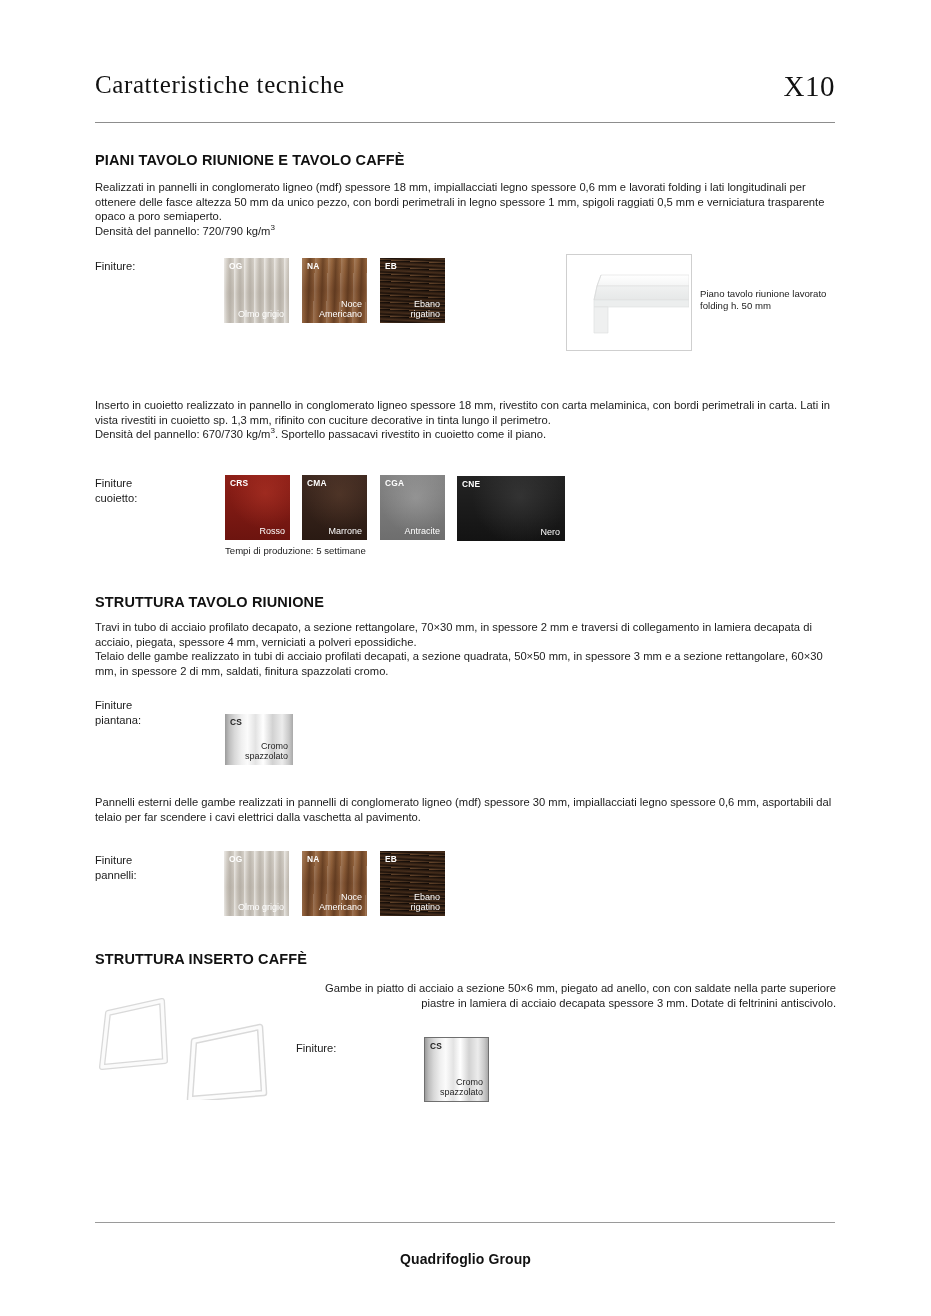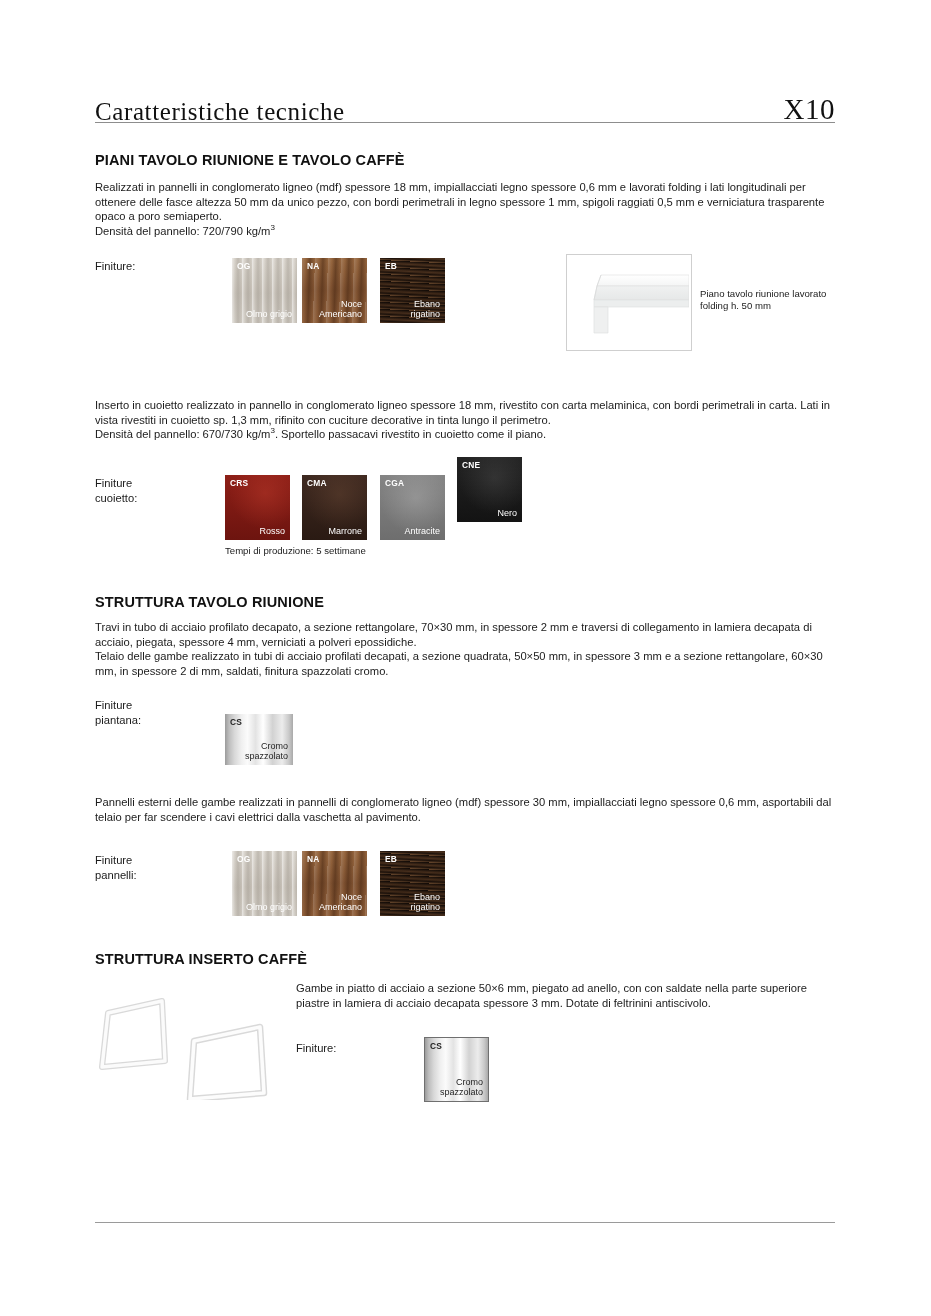--- a/index.html
+++ b/index.html
@@ -24,21 +24,21 @@
   }
 
   
   .header {
     position: absolute;
     left: 95px;
     top: 72px;
     width: 740px;
     height: 52px;
     display: flex;
-    align-items: flex-end;
+    align-items: flex-start;
     justify-content: space-between;
   }
   .header-title {
     font-family: "Liberation Serif", serif;
     font-size: 25px;
     letter-spacing: 0.6px;
     color: #111;
     line-height: 1;
   }
   .header-code {
@@ -125,21 +125,20 @@
   .swatch.dark-text .name { color: #1f1f1f; }
 
   
   .tex-og {
     background-color: #cdc8c0;
     background-image:
       repeating-linear-gradient(90deg,
         rgba(255,255,255,0.55) 0px, rgba(255,255,255,0.0) 3px,
         rgba(150,143,133,0.35) 6px, rgba(255,255,255,0.0) 10px),
       linear-gradient(180deg, #d6d1c9 0%, #c6c0b7 55%, #cfcac2 100%);
-    margin-left: 8px;
   }
   .tex-na {
     background-color: #8c5d38;
     background-image:
       repeating-linear-gradient(92deg,
         rgba(255,255,255,0.16) 0px, rgba(0,0,0,0.0) 4px,
         rgba(60,30,12,0.45) 8px, rgba(0,0,0,0.0) 13px),
       linear-gradient(180deg, #96663e 0%, #7e5130 50%, #8d5d38 100%);
   }
   .tex-eb {
@@ -279,21 +278,21 @@
     <span class="name">Rosso</span>
   </div>
   <div class="swatch tex-cma light-text" style="left:302px; top:475px;">
     <span class="code">CMA</span>
     <span class="name">Marrone</span>
   </div>
   <div class="swatch tex-cga light-text" style="left:380px; top:475px;">
     <span class="code">CGA</span>
     <span class="name">Antracite</span>
   </div>
-  <div class="swatch tex-cne light-text" style="left:457px; top:457px;">
+  <div class="swatch tex-cne light-text" style="left:457px; top:476px;padding-left:43px;">
     <span class="code">CNE</span>
     <span class="name">Nero</span>
   </div>
 
   <div class="small-note" style="left:225px; top:545px;text-align:center;">Tempi di produzione: 5 settimane</div>
 
   <div class="sec-title" style="left:95px; top:594px;">STRUTTURA TAVOLO RIUNIONE</div>
 
   <div class="body-text" style="left:95px; top:620px; width:740px;">Travi in tubo di acciaio profilato decapato, a sezione rettangolare, 70×30 mm, in spessore 2 mm e traversi di collegamento in lamiera decapata di acciaio, piegata, spessore 4 mm, verniciati a polveri epossidiche.</div>
 
@@ -341,25 +340,26 @@
       </defs>
 
       <path d="M16,28 L70,16 L73,76 L10,82 Z" fill="none" stroke="#d9d9d9" stroke-width="6" stroke-linejoin="round"></path>
       <path d="M16,28 L70,16 L73,76 L10,82 Z" fill="none" stroke="#fbfbfb" stroke-width="3.4" stroke-linejoin="round"></path>
 
       <path d="M102,56 L168,42 L172,108 L98,114 Z" fill="none" stroke="#d9d9d9" stroke-width="6.5" stroke-linejoin="round"></path>
       <path d="M102,56 L168,42 L172,108 L98,114 Z" fill="none" stroke="#fcfcfc" stroke-width="3.6" stroke-linejoin="round"></path>
     </svg>
   </div>
 
-  <div class="body-text" style="left:296px; top:981px; width:540px;">Gambe in piatto di acciaio a sezione 50×6 mm, piegato ad anello, con con saldate nella parte superiore piastre in lamiera di acciaio decapata spessore 3 mm. Dotate di feltrinini antiscivolo.</div>
+  <div class="body-text" style="left:296px; top:981px; width:540px;text-align:right;">Gambe in piatto di acciaio a sezione 50×6 mm, piegato ad anello, con con saldate nella parte superiore piastre in lamiera di acciaio decapata spessore 3 mm. Dotate di feltrinini antiscivolo.</div>
 
   <div class="label" style="left:296px; top:1041px;">Finiture:</div>
 
   <div class="swatch tex-cs dark-text bordered" style="left:424px; top:1037px; width:63px; height:63px;">
     <span class="code">CS</span>
     <span class="name">Cromo
 spazzolato</span>
   </div>
 
   <div class="footer-rule"></div>
+  <div class="footer-brand">Quadrifoglio Group</div>
 
 </div>
 
 </body></html>

